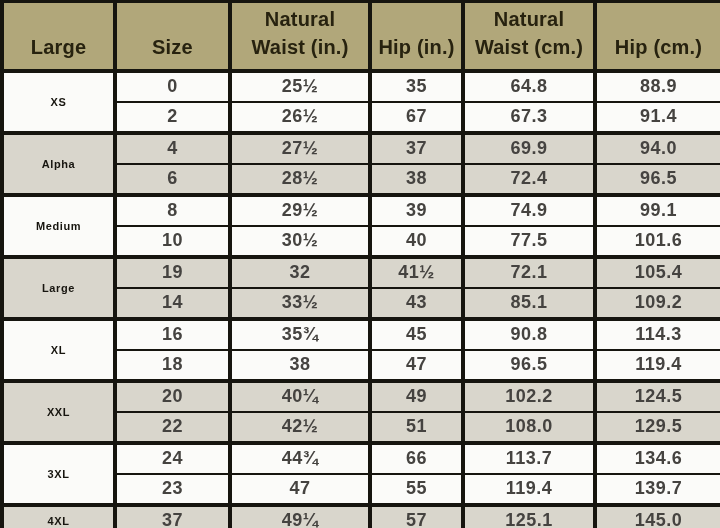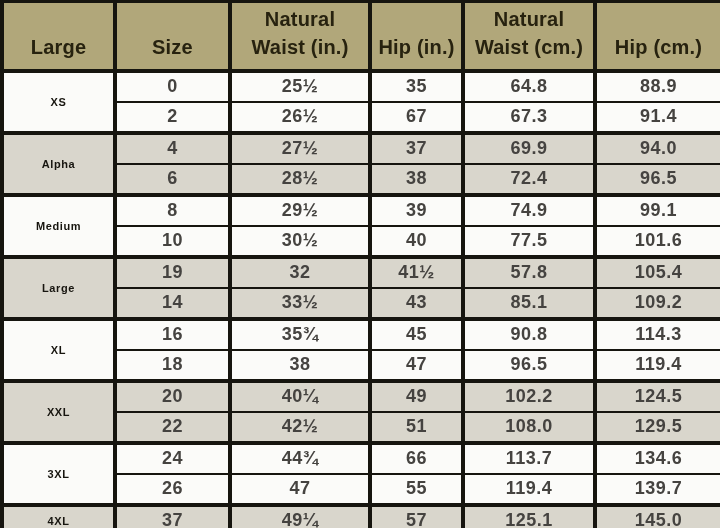--- a/index.html
+++ b/index.html
@@ -137,21 +137,21 @@
         <td>30½</td>
         <td>40</td>
         <td>77.5</td>
         <td>101.6</td>
       </tr>
       <tr class="shade-grey group-start">
         <td rowspan="2" class="alpha">Large</td>
         <td>19</td>
         <td>32</td>
         <td>41½</td>
-        <td>57.8</td>
+        <td>72.1</td>
         <td>105.4</td>
       </tr>
       <tr class="shade-grey">
         <td>14</td>
         <td>33½</td>
         <td>43</td>
         <td>85.1</td>
         <td>109.2</td>
       </tr>
       <tr class="shade-white group-start">
@@ -186,21 +186,21 @@
       </tr>
       <tr class="shade-white group-start">
         <td rowspan="2" class="alpha">3XL</td>
         <td>24</td>
         <td>44¾</td>
         <td>66</td>
         <td>113.7</td>
         <td>134.6</td>
       </tr>
       <tr class="shade-white">
-        <td>26</td>
+        <td>23</td>
         <td>47</td>
         <td>55</td>
         <td>119.4</td>
         <td>139.7</td>
       </tr>
       <tr class="shade-grey group-start">
         <td rowspan="1" class="alpha">4XL</td>
         <td>37</td>
         <td>49¼</td>
         <td>57</td>

